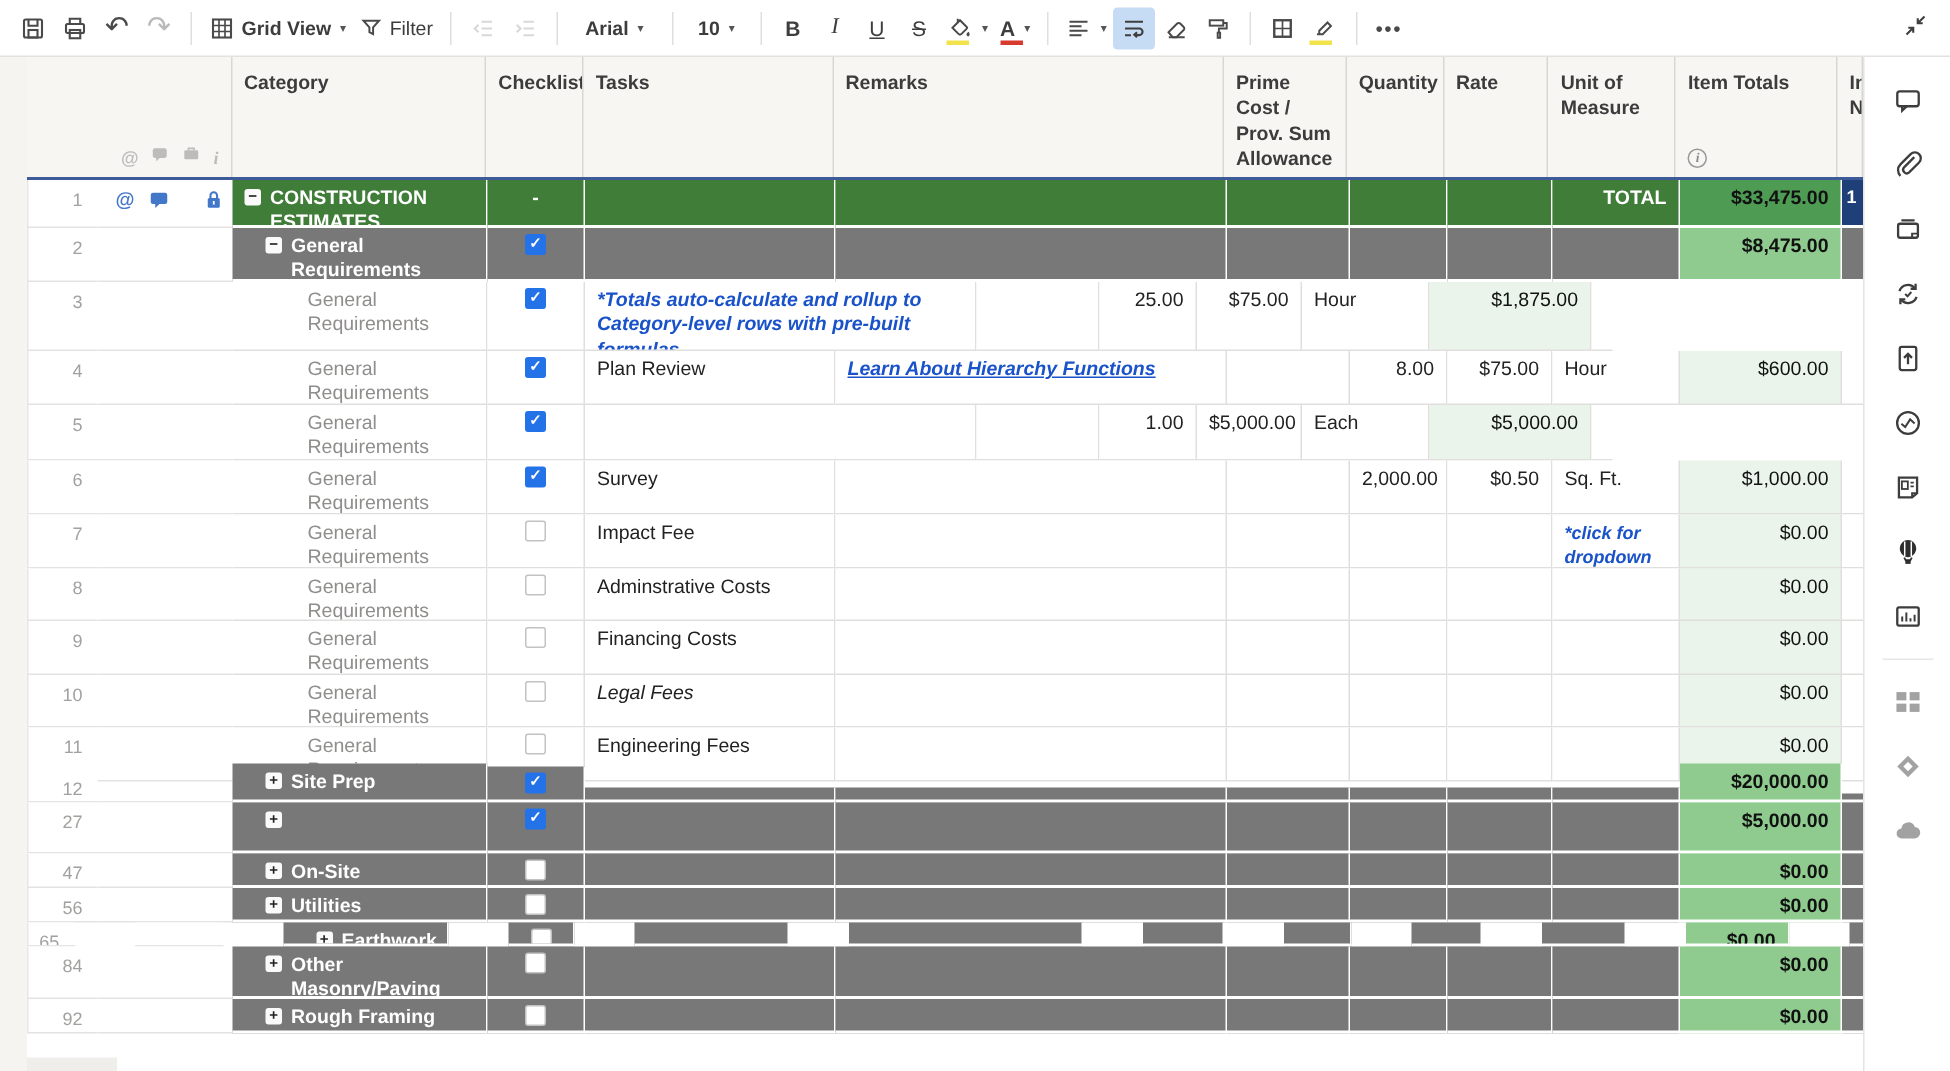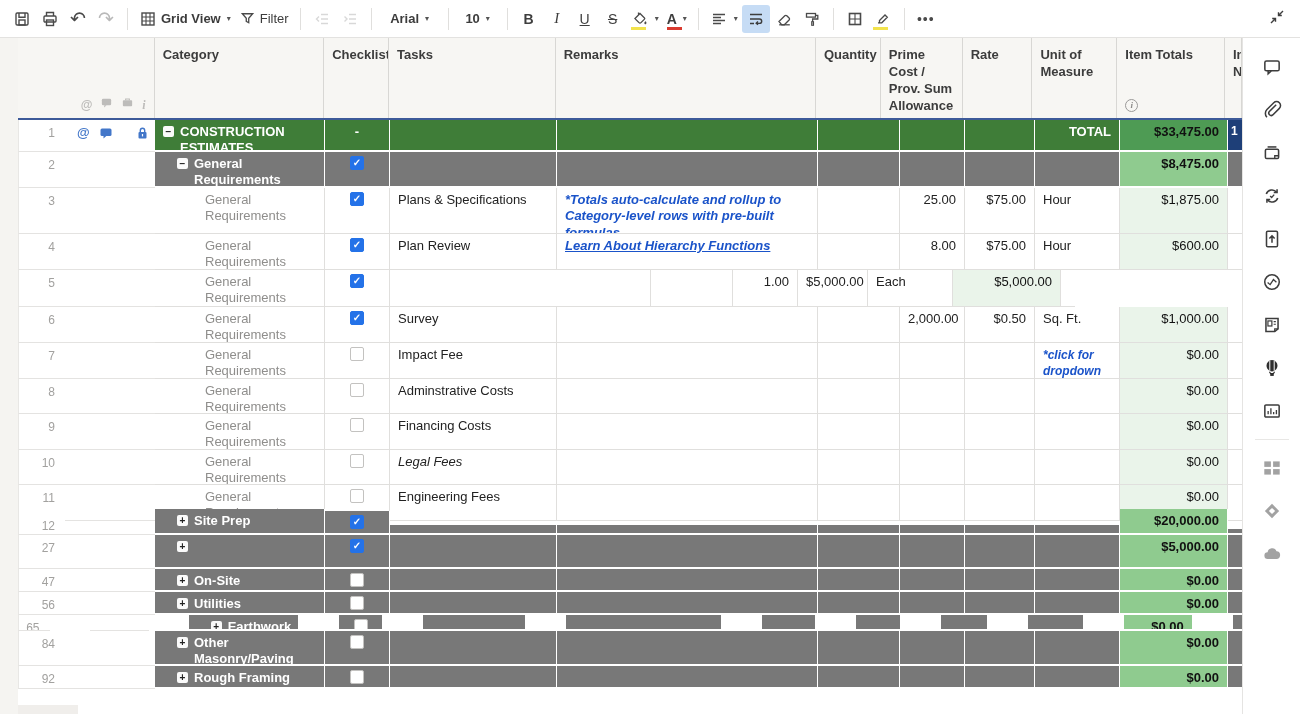--- a/index.html
+++ b/index.html
@@ -249,22 +249,22 @@
             <rect x="2" y="4.5" width="10" height="6.5" rx="1"></rect>
             <path d="M5 4.5V3.2h4v1.3" fill="none" stroke="#bdbcba" stroke-width="1.2"></path>
           </svg></span>
       <span class="mini" style="font-style:italic;font-family:'Liberation Serif',serif">i</span>
     </div>
 
   <div class="hcell" style="width: 170px;"><span>Category</span></div>
       <div class="hcell" style="width: 65px;"><span>Checklist</span></div>
       <div class="hcell" style="width: 167px;"><span>Tasks</span></div>
       <div class="hcell" style="width: 261px;"><span>Remarks</span></div>
+      <div class="hcell" style="width: 82px;"><span>Prime Cost / Prov. Sum Allowance</span></div>
       <div class="hcell" style="width: 65px;"><span>Quantity</span></div>
-      <div class="hcell" style="width: 82px;"><span>Prime Cost / Prov. Sum Allowance</span></div>
       <div class="hcell" style="width: 70px;"><span>Rate</span></div>
       <div class="hcell" style="width: 85px;"><span>Unit of Measure</span></div>
       <div class="hcell" style="width: 108px;"><span>Item Totals</span><span class="info-circle">i</span></div>
       <div class="hcell" style="width: 14px;"><span>Invoice Number</span></div>
     </div>
   <div class="frozen-line"></div>
   <div class="rows">
       <div class="grow c-green" style="height: 32px;">
         <div class="cell numcell" style="width: 47px;">1</div>
         <div class="indcell" style="width: 90px;">
@@ -320,21 +320,20 @@
       </div>
       <div class="grow c-white" style="height: 46px;">
         <div class="cell numcell" style="width: 47px;">3</div>
         <div class="indcell" style="width: 90px;"></div>
         <div class="cell cc" style="width: 170px;">
           <span class="cat-sub">General Requirements</span>
         </div>
         <div class="cell cc center-top" style="width: 65px;">
           <div class="checkbox on">✓</div>
         </div>
-        <div class="cell cc" style="width: 167px;">Plans &amp; Specifications</div>
         <div class="cell cc" style="width: 261px;"><span class="remark-note">*Totals auto-calculate and rollup to Category-level rows with pre-built formulas.</span></div>
         <div class="cell cc num" style="width: 82px;"></div>
         <div class="cell cc num" style="width: 65px;">25.00</div>
         <div class="cell cc num" style="width: 70px;">$75.00</div>
         <div class="cell cc" style="width: 85px;">Hour</div>
         <div class="cell cc num total-cell white-total" style="width: 108px; color: rgb(17, 17, 17); background: rgb(234, 244, 234);">$1,875.00</div>
         <div class="cell cc inv-cell" style="width: 14px;"></div>
       </div>
       <div class="grow c-white" style="height: 36px;">
         <div class="cell numcell" style="width: 47px;">4</div>

